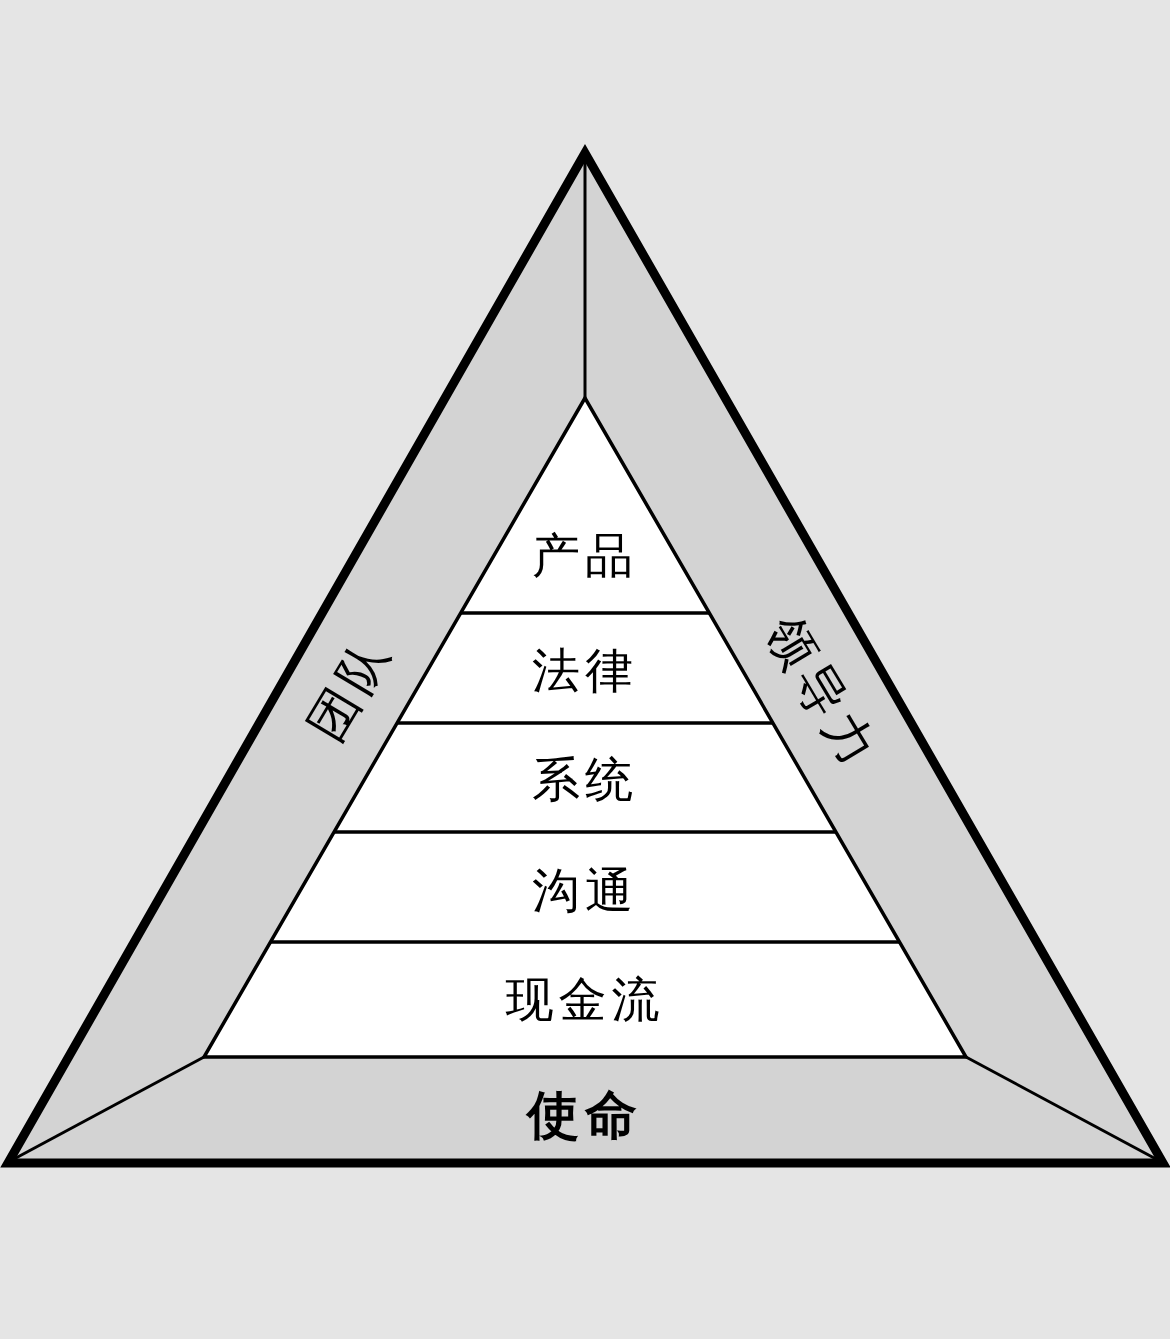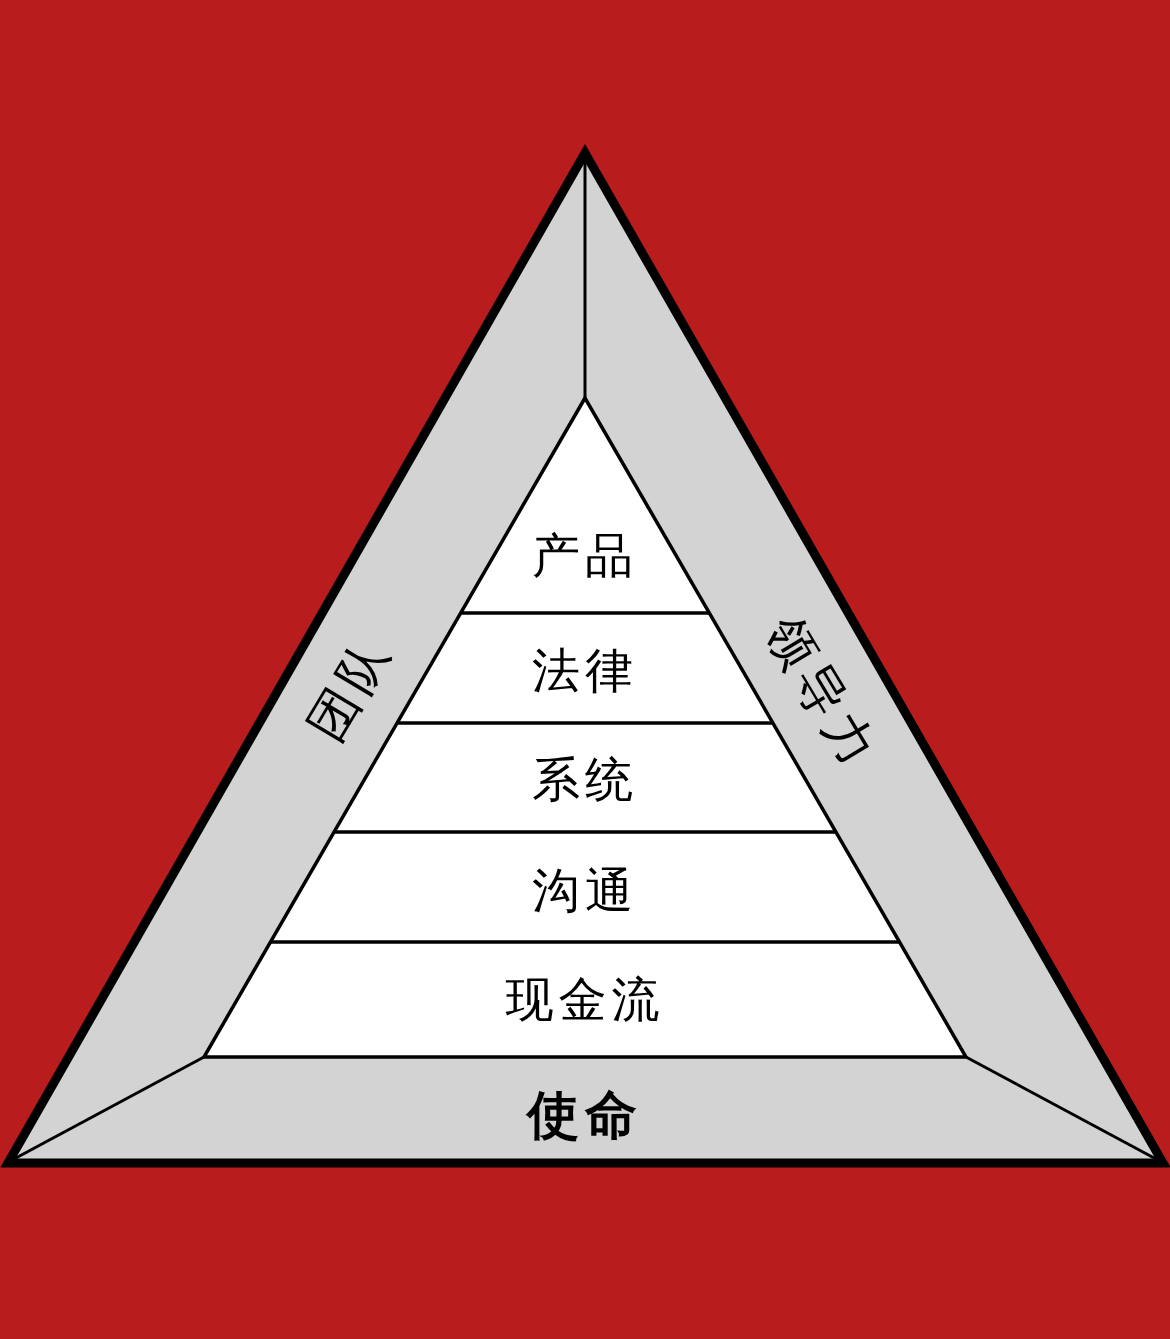--- a/index.html
+++ b/index.html
@@ -4,21 +4,21 @@
 <style>
   html, body {
     margin: 0;
     padding: 0;
     background: #ffffff;
   }
   .stage {
     position: relative;
     width: 1170px;
     height: 1339px;
-    background: #b91c1c;
+    background: #e5e5e5;
     font-family: "Liberation Sans", sans-serif;
   }
   svg {
     display: block;
     width: 1170px;
     height: 1339px;
   }
   .outer-shape {
     stroke: #000000;
     stroke-width: 9;

